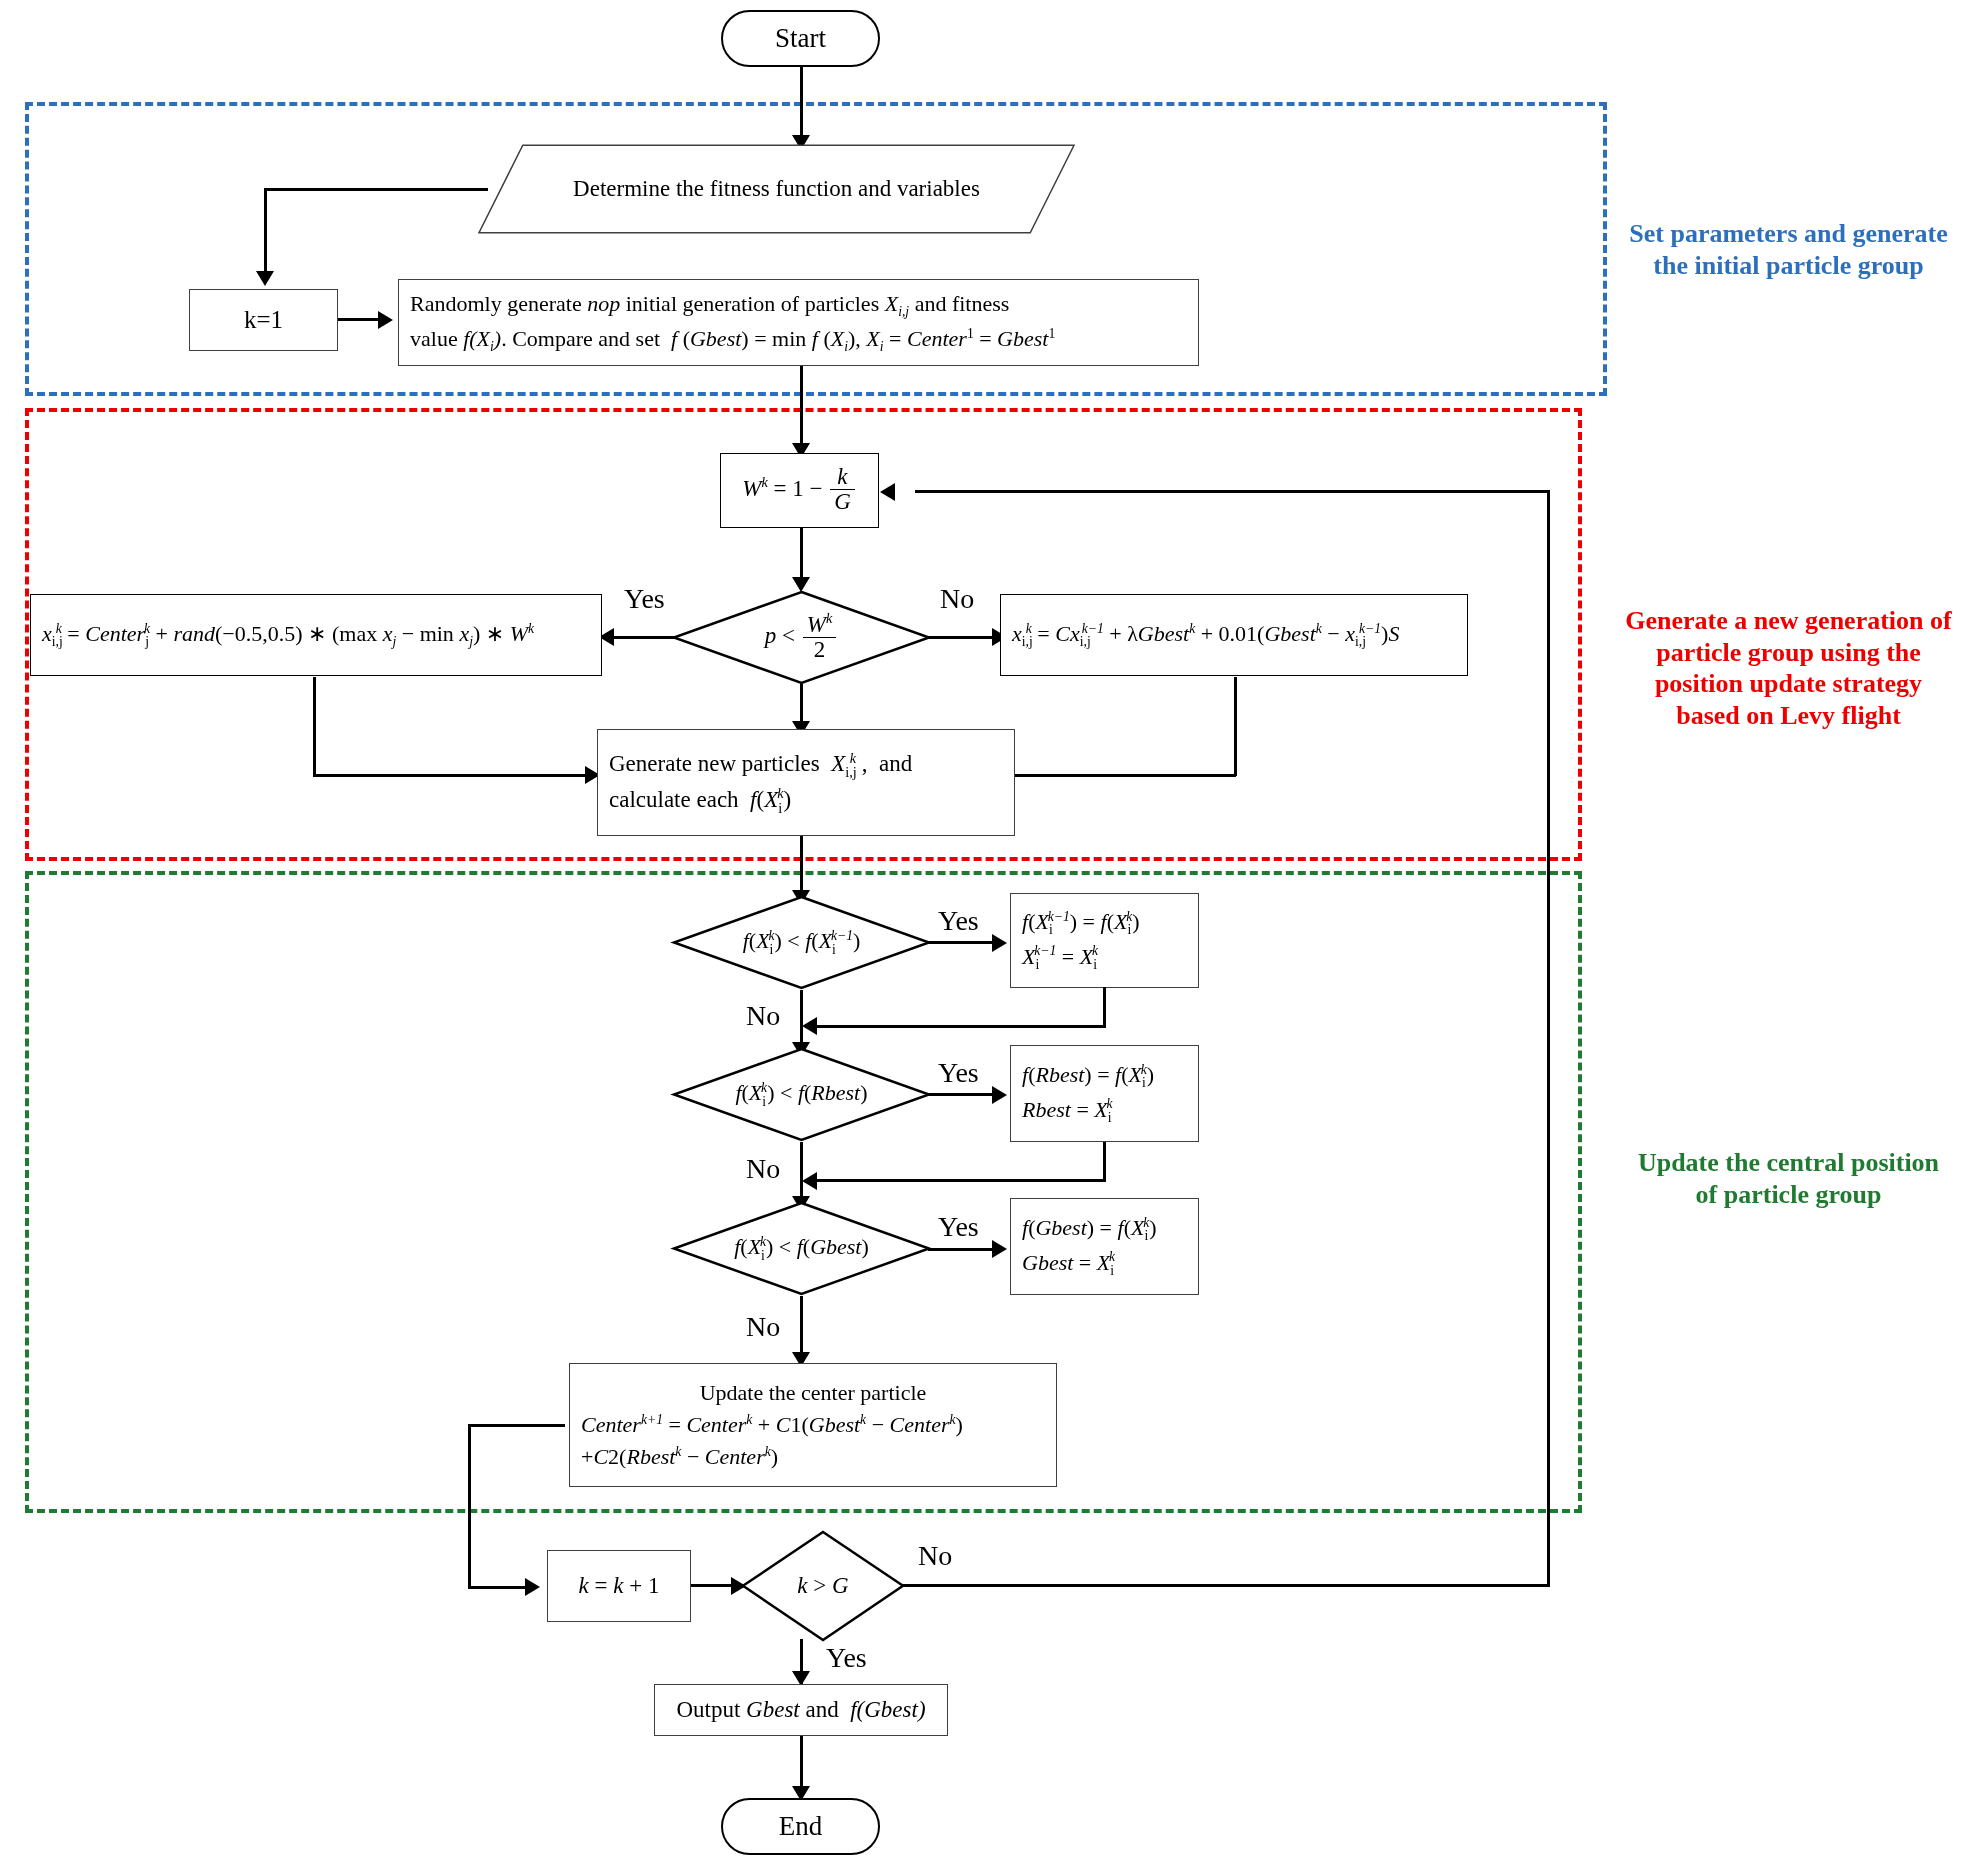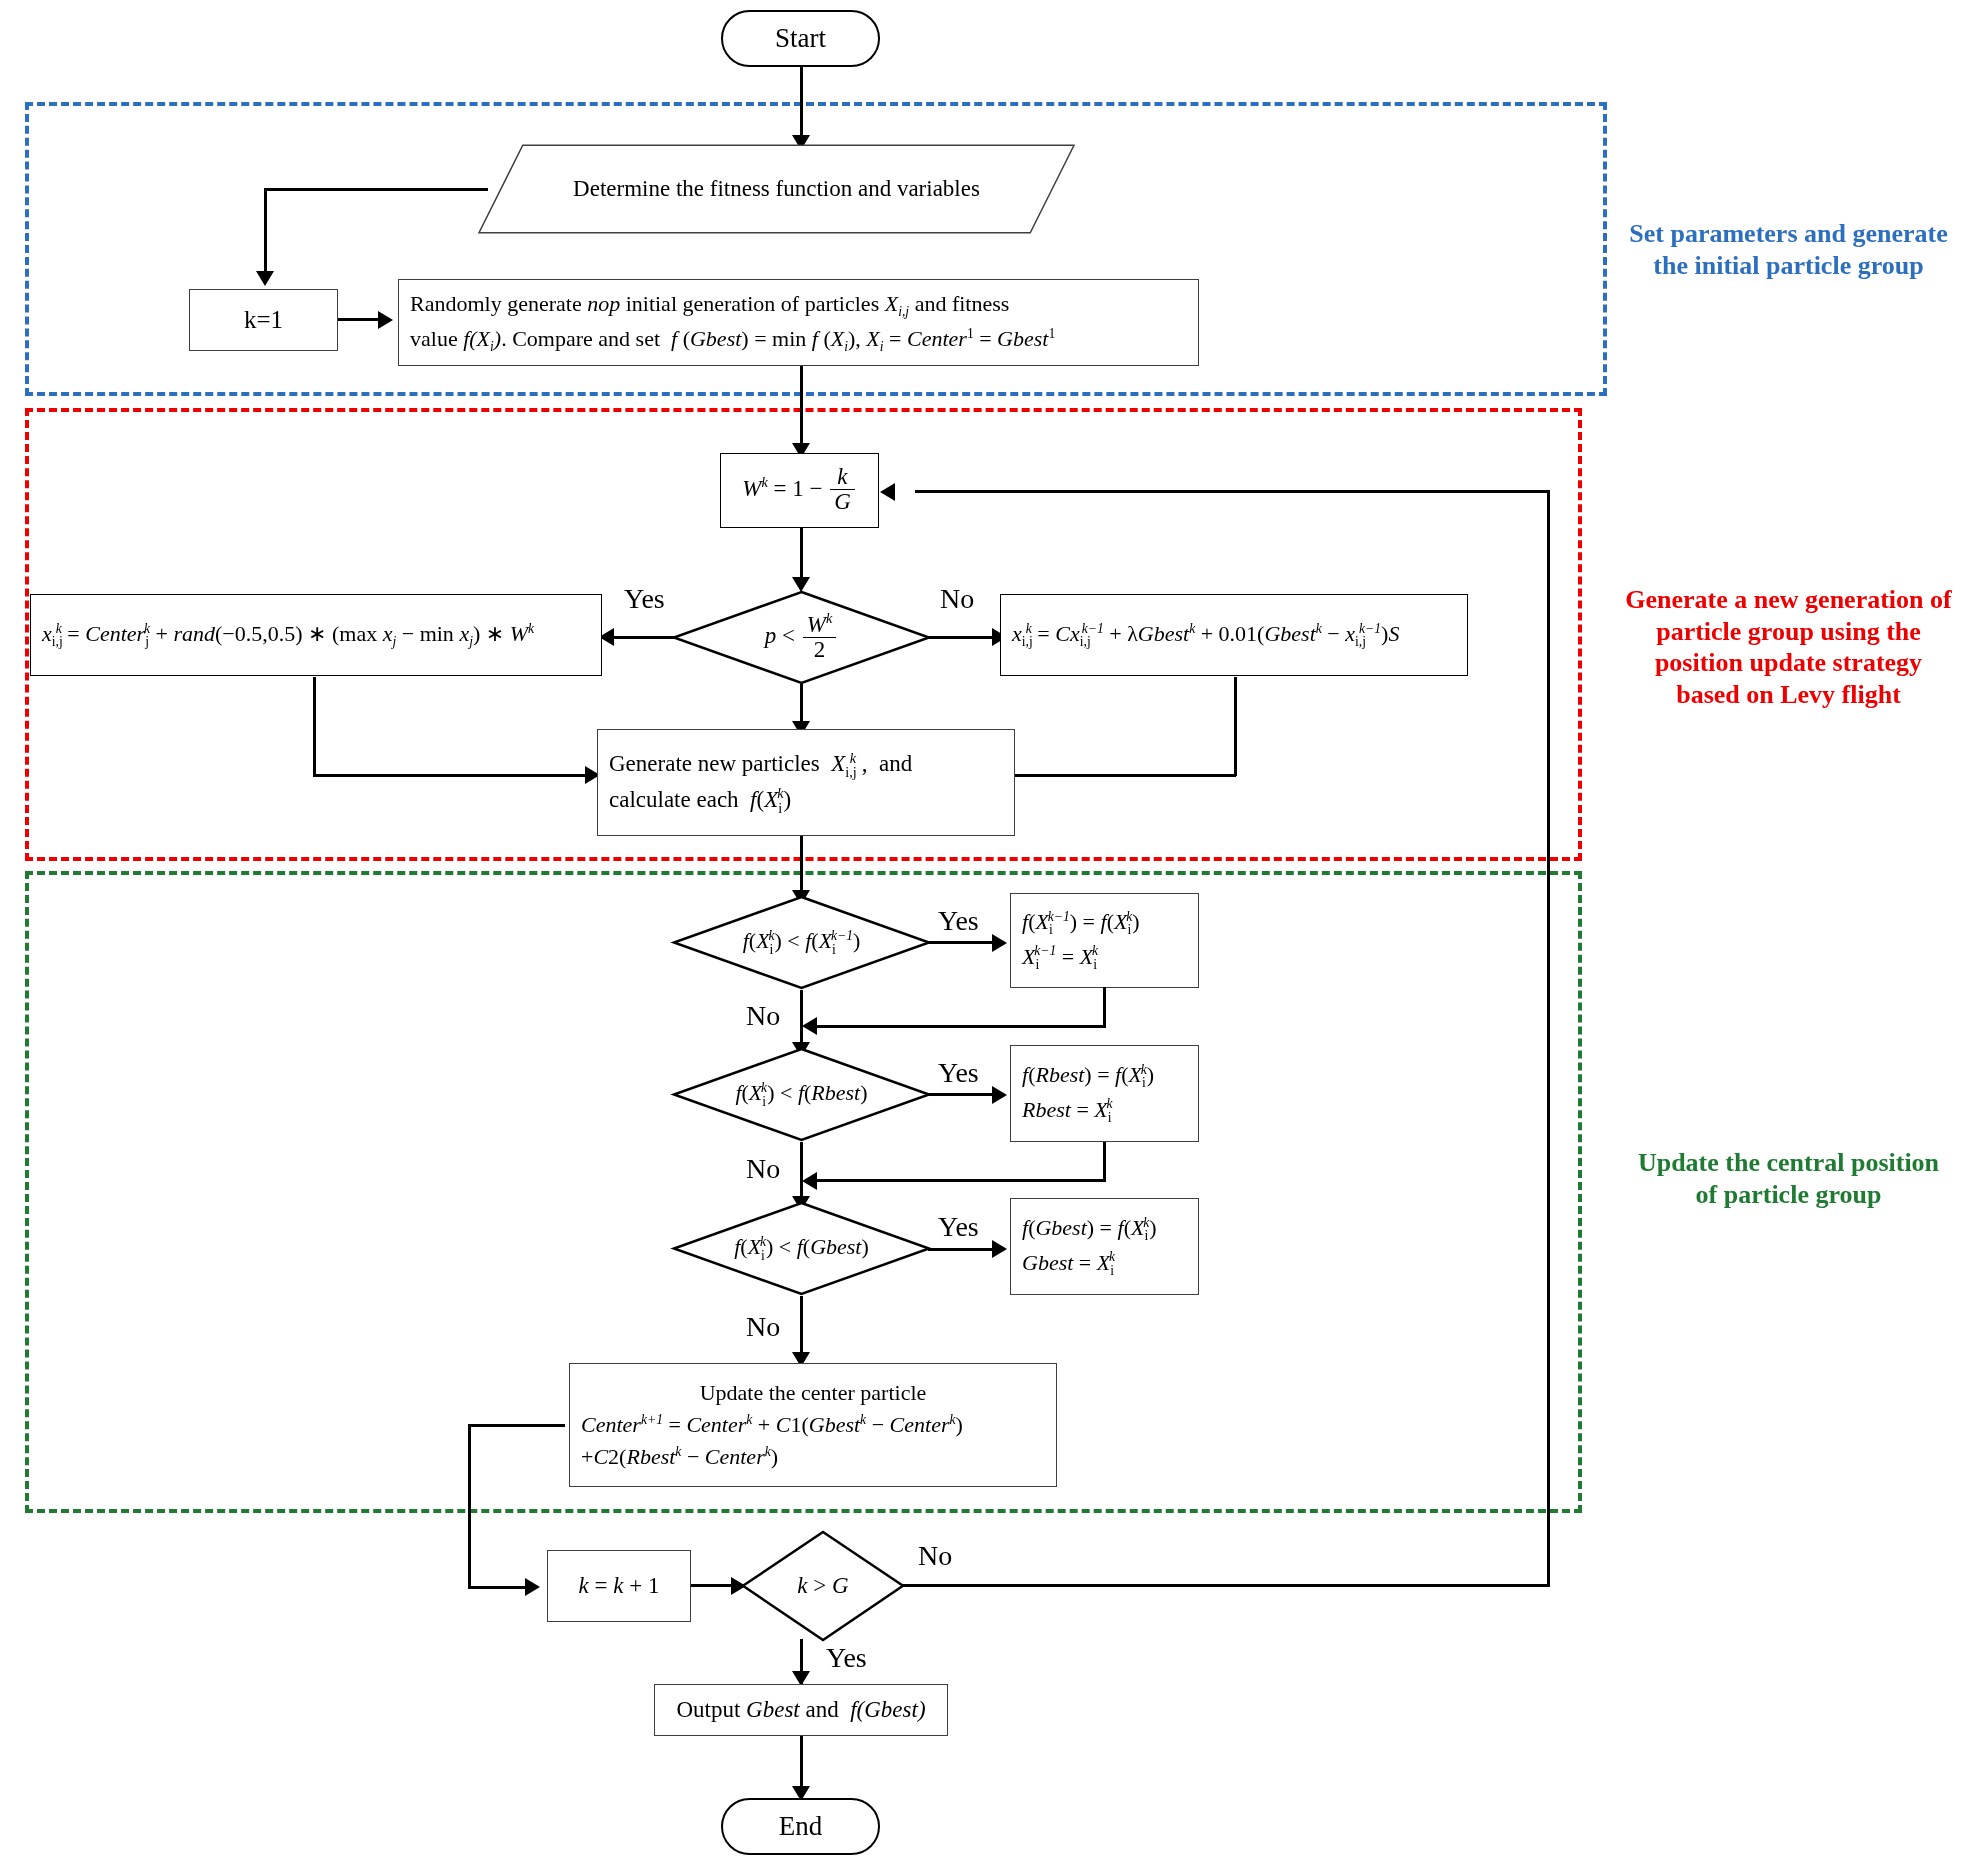--- a/index.html
+++ b/index.html
@@ -68,21 +68,21 @@
 <body>
 
 <div id="stage">
 
   <div class="group g-blue" style="left:25px;top:102px;width:1582px;height:294px;"></div>
   <div class="group g-red" style="left:25px;top:408px;width:1557px;height:453px;"></div>
   <div class="group g-green" style="left:25px;top:871px;width:1557px;height:642px;"></div>
 
   <div class="annot a-blue" style="left:1607px;top:218px;width:363px;">Set parameters and  generate
 the  initial particle group</div>
-  <div class="annot a-red" style="left:1607px;top:584px;width:363px;">Generate a new generation of
+  <div class="annot a-red" style="left:1607px;top:605px;width:363px;">Generate a new generation of
 particle group using the
 position update strategy
 based on Levy flight</div>
   <div class="annot a-green" style="left:1607px;top:1147px;width:363px;">Update the central position
 of particle group</div>
 
   <div class="node terminator t-xl" style="left:721px;top:10px;width:159px;height:57px;">
     <span>Start</span>
   </div>
   <div class="ln vl" style="left:800px;top:67px;height:77px;"></div>

